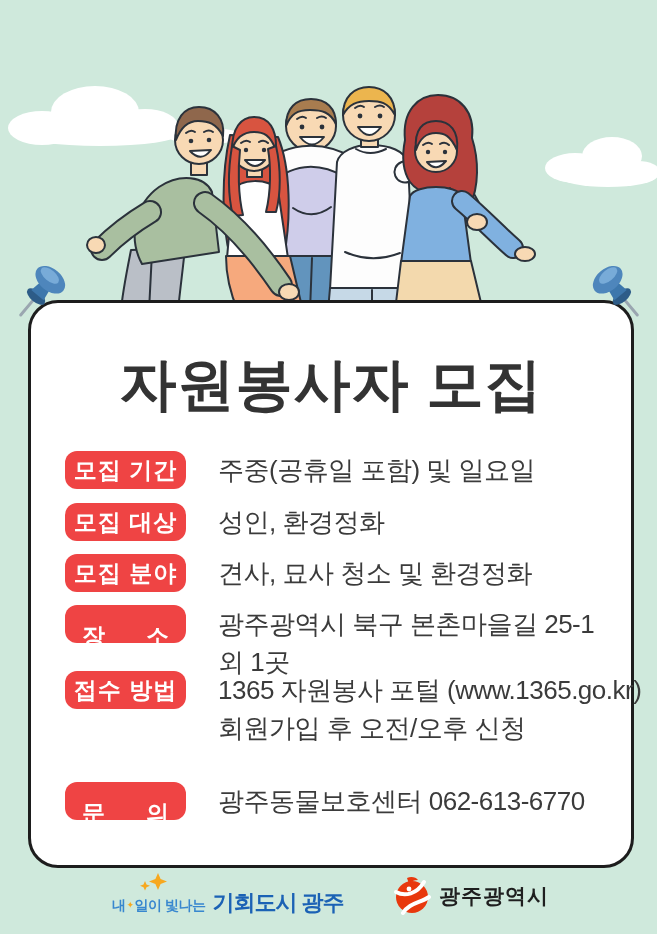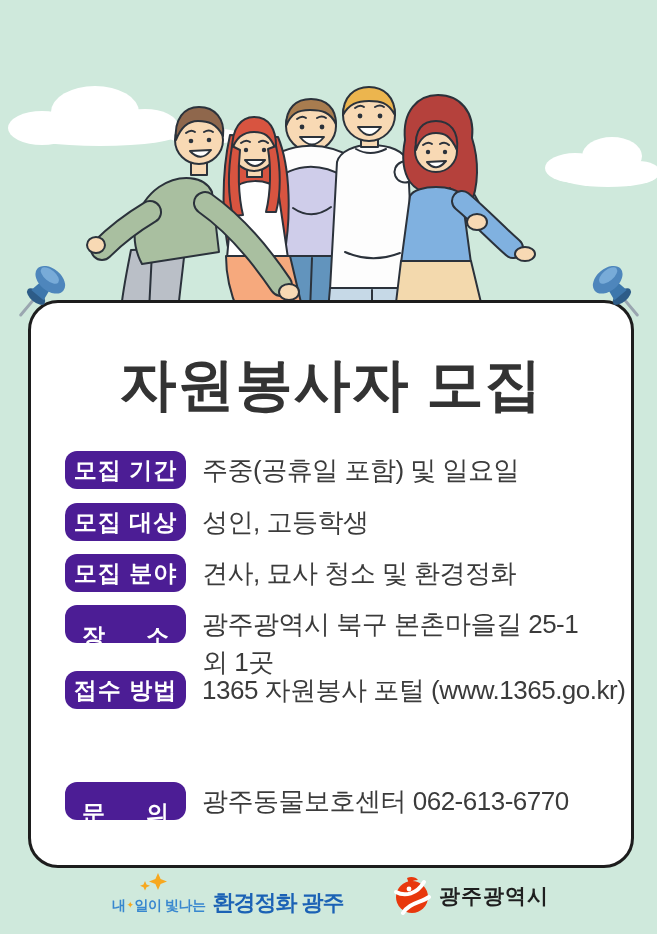--- a/index.html
+++ b/index.html
@@ -15,26 +15,26 @@
           background:#ffffff; border:3px solid #1d1d1d; border-radius:30px; z-index:2;text-decoration:underline; }
 
   .pin { position:absolute; width:64px; height:70px; z-index:4; }
   .pin.tl { left:8px;  top:262px; }
   .pin.tr { left:586px; top:262px; transform:scaleX(-1); }
 
   .title { position:absolute; left:0; top:44px; width:100%; text-align:center;
            font-size:57px; font-weight:900; letter-spacing:1px; color:#333333; }
 
   .row { position:absolute; left:34px; display:flex; align-items:flex-start; }
-  .row .badge { width:121px; height:38px; background:#4c1d95; color:#ffffff;
+  .row .badge { width:121px; height:38px; background:#ef4444; color:#ffffff;
                 border-radius:12px; font-size:23px; font-weight:800; flex:0 0 auto;
                 display:flex; align-items:center; justify-content:center; letter-spacing:1px; }
   .row .badge.spread { display:block; line-height:38px; padding:12px 17px;
                        text-align:justify; text-align-last:justify; letter-spacing:0; }
-  .row .val { margin-left:16px; font-size:26px; font-weight:500; color:#3b3b3b;
+  .row .val { margin-left:32px; font-size:26px; font-weight:500; color:#3b3b3b;
               line-height:38px; letter-spacing:-0.5px; white-space:nowrap; }
   .r1 { top:148px; } .r2 { top:200px; } .r3 { top:251px;justify-content:flex-end; }
   .r4 { top:302px; } .r5 { top:368px; } .r6 { top:479px; }
 
   
   .footer { position:absolute; left:0; top:874px; width:639px; height:60px; z-index:2; }
   .logo-left { position:absolute; left:112px; top:14px; display:flex; align-items:baseline; }
   .logo-left .stars { position:absolute; left:22px; top:-16px; width:40px; height:22px; }
   .tagline { font-size:14px; font-weight:700; color:#3887cf; letter-spacing:-0.5px; }
   .tagline .star-dot { color:#f7a81f; font-size:9px; vertical-align:2px; padding:0 1px; }
@@ -155,40 +155,41 @@
   <div class="card">
     <div class="title">자원봉사자 모집</div>
 
     <div class="row r1">
       <span class="badge">모집 기간</span>
       <div class="val">주중(공휴일 포함) 및 일요일</div>
     </div>
 
     <div class="row r2">
       <span class="badge">모집 대상</span>
-      <div class="val">성인, 고등학생</div>
+      <div class="val">성인, 환경정화</div>
     </div>
 
     <div class="row r3">
       <span class="badge">모집 분야</span>
       <div class="val">견사, 묘사 청소 및 환경정화</div>
     </div>
 
     <div class="row r4">
       <span class="badge spread">장 소</span>
       <div class="val">
         <div>광주광역시 북구 본촌마을길 25-1</div>
         <div>외 1곳</div>
       </div>
     </div>
 
     <div class="row r5">
       <span class="badge">접수 방법</span>
       <div class="val">
         <div>1365 자원봉사 포털 (www.1365.go.kr)</div>
+        <div>회원가입 후 오전/오후 신청</div>
       </div>
     </div>
 
     <div class="row r6">
       <span class="badge spread">문 의</span>
       <div class="val">광주동물보호센터 062-613-6770</div>
     </div>
   </div>
 
   <svg class="pin tl" viewBox="0 0 64 70">
@@ -210,21 +211,21 @@
     </g>
   </svg>
 
   <div class="footer">
     <div class="logo-left">
       <svg class="stars" viewBox="0 0 40 22">
         <path d="M24,1 L26.6,7 L33,9.5 L26.6,12 L24,18 L21.4,12 L15,9.5 L21.4,7 Z" fill="#f7a81f"></path>
         <path d="M11,9 L12.5,12.4 L16,13.8 L12.5,15.2 L11,18.6 L9.5,15.2 L6,13.8 L9.5,12.4 Z" fill="#f7a81f"></path>
       </svg>
       <span class="tagline"><span>내</span><span class="star-dot">✦</span><span>일이 빛나는</span></span>
-      <span class="brand">환경정화 광주</span>
+      <span class="brand">기회도시 광주</span>
     </div>
     <div class="logo-right">
       <svg class="emblem" viewBox="0 0 38 40">
         <circle cx="19" cy="21" r="16" fill="#e8380d"></circle>
         <path d="M3,16 C12,21 24,18 31,6" stroke="#ffffff" stroke-width="4" fill="none" stroke-linecap="round"></path>
         <path d="M10,37 C16,27 27,27 36,21" stroke="#ffffff" stroke-width="4" fill="none" stroke-linecap="round"></path>
         <path d="M14,2 C18,0 23,1 25,4 C21,4 18,5 16,8 Z" fill="#e8380d"></path>
         <circle cx="16" cy="13" r="2.4" fill="#ffffff"></circle>
       </svg>
       <span class="city-name">광주광역시</span>

